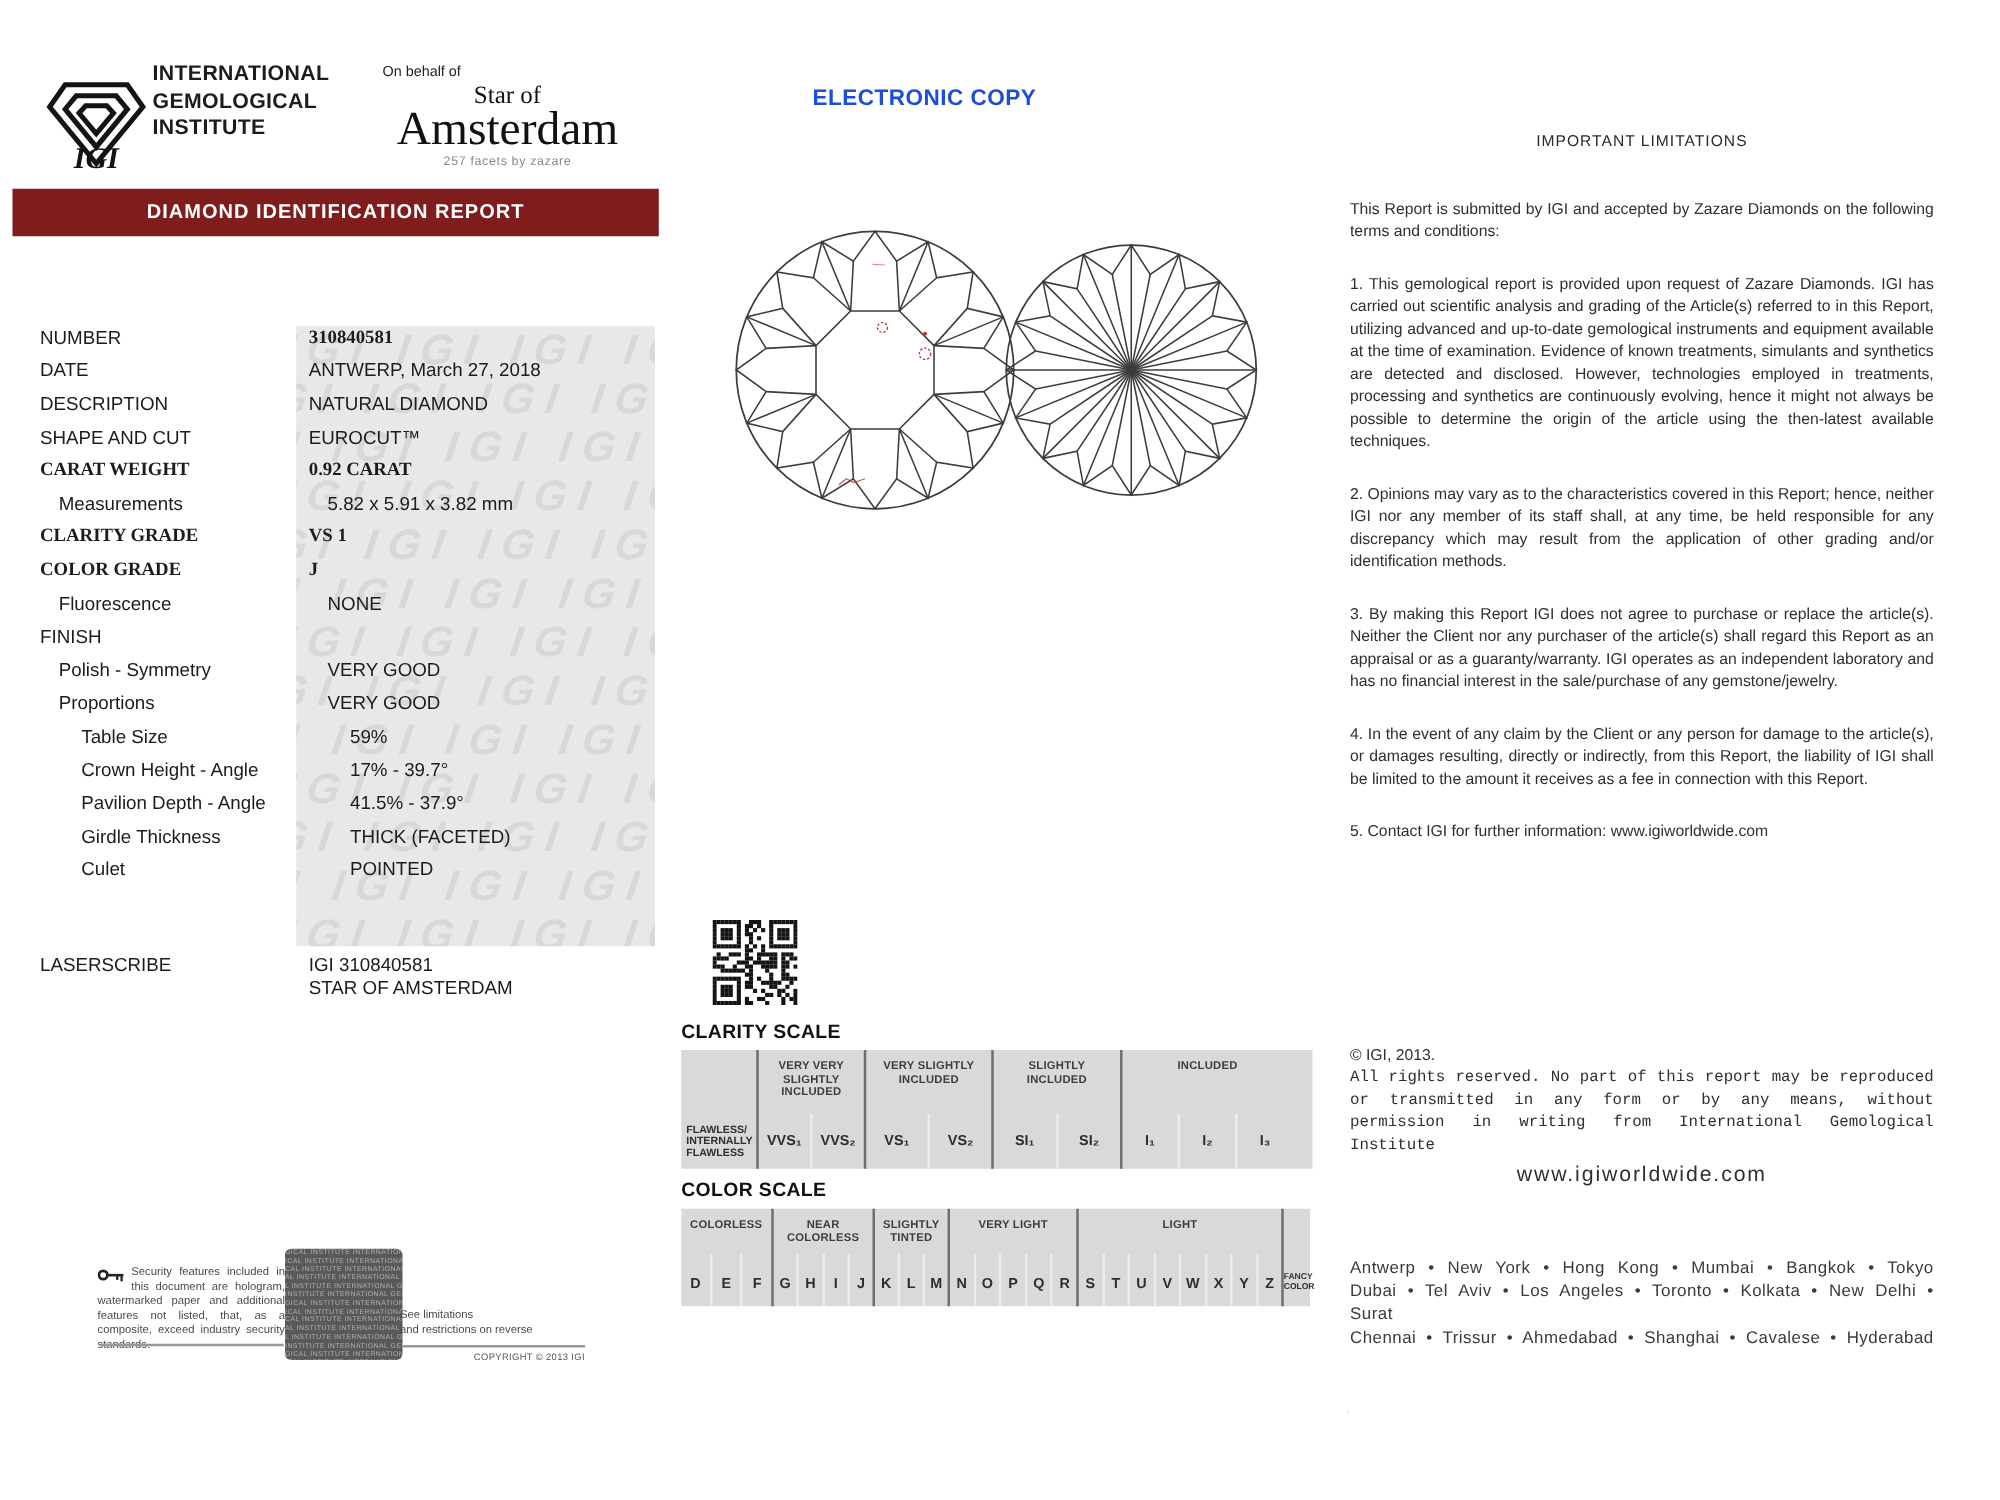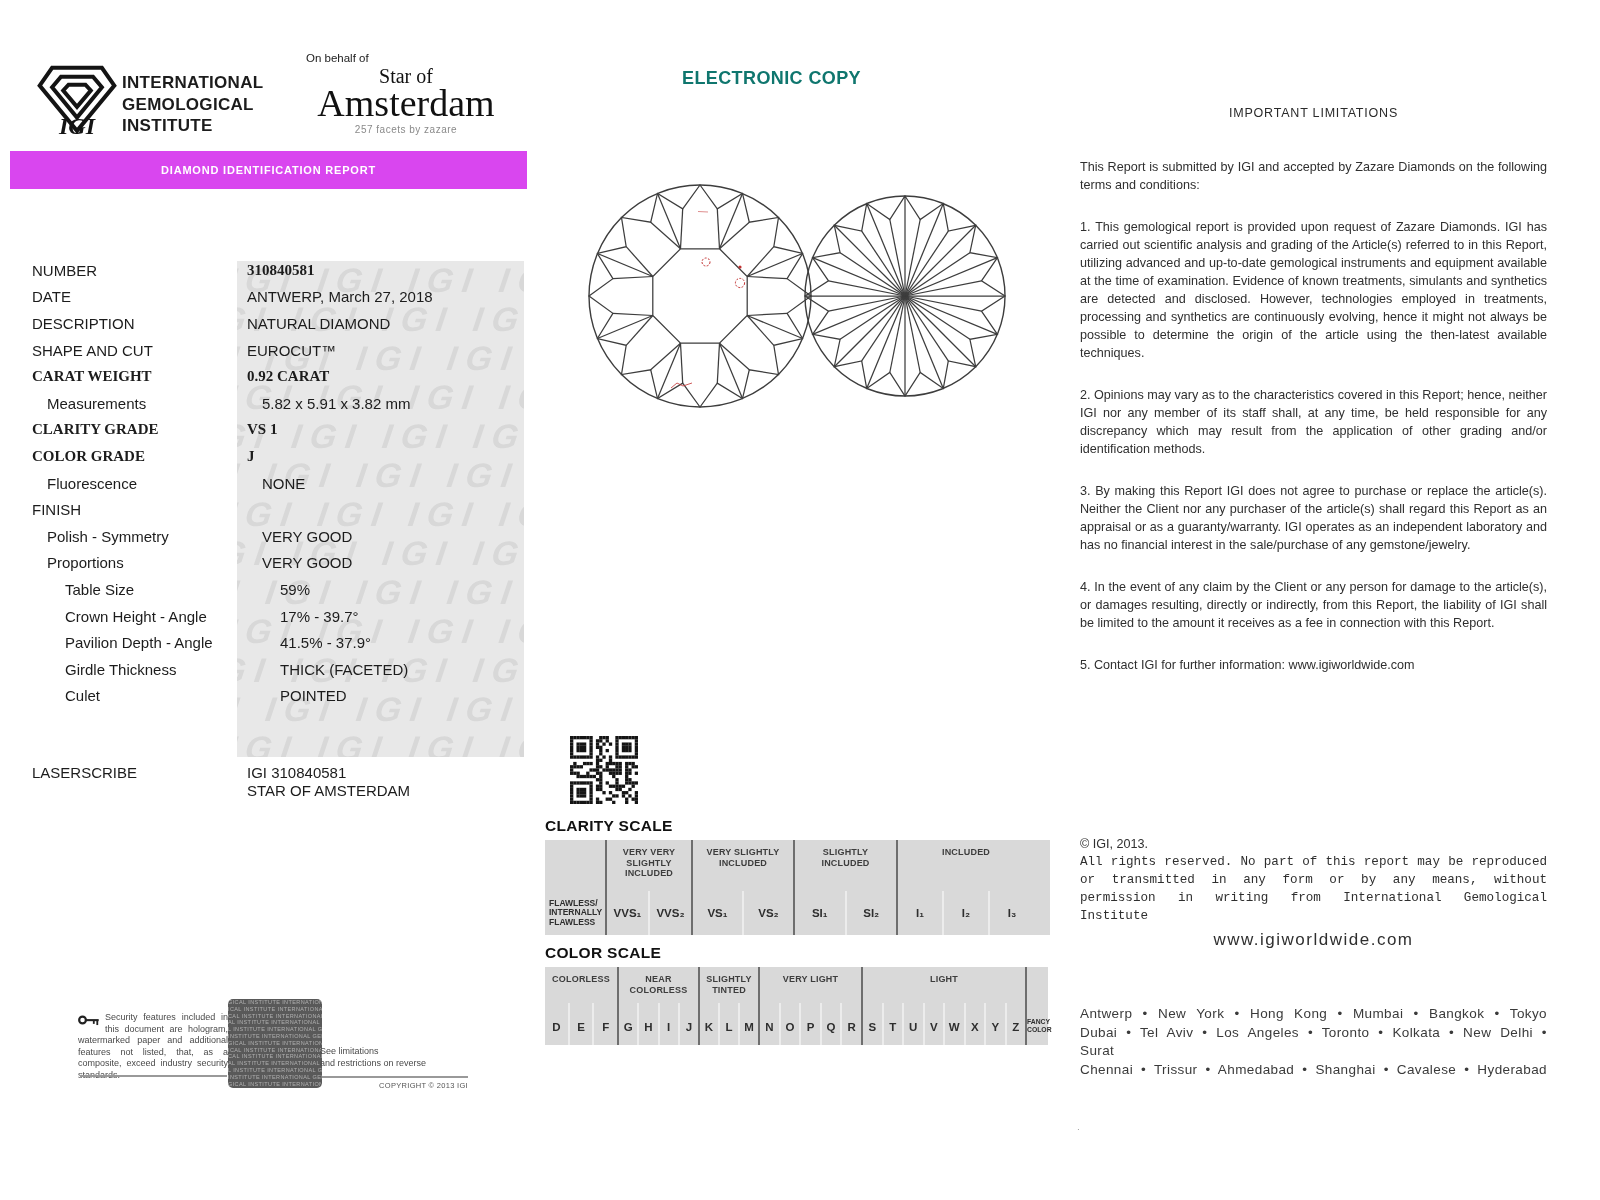--- a/index.html
+++ b/index.html
@@ -2,28 +2,28 @@
 <html><head>
 <meta charset="utf-8">
 <style>
   html,body{margin:0;padding:0;background:#fff;}
   .page{position:relative;width:1600px;height:1200px;background:#ffffff;overflow:hidden;
         font-family:"Liberation Sans","DejaVu Sans",sans-serif;color:#1c1c1c;}
   .abs{position:absolute;}
   .b{font-weight:bold;font-family:Liberation Serif, serif;}
 
   
-  #institute-name{left:122px;top:72px;font-size:17px;font-weight:bold;line-height:21.5px;letter-spacing:0.3px;white-space:pre-line;}
+  #institute-name{left:122px;top:48px;font-size:17px;font-weight:bold;line-height:21.5px;letter-spacing:0.3px;white-space:pre-line;}
   #behalf{left:300px;top:52px;width:212px;text-align:center;}
   #on-behalf{font-size:11.5px;text-align:left;padding-left:6px;color:#222;}
   #brand-top{font-family:"Liberation Serif","DejaVu Serif",serif;font-size:20px;margin-top:1px;color:#111;}
   #brand-main{font-family:"Liberation Serif","DejaVu Serif",serif;font-size:38px;margin-top:-7px;color:#111;}
   #brand-tagline{font-size:10px;color:#8a8a8a;margin-top:-1px;letter-spacing:0.5px;}
-  #title-bar{left:10px;top:151px;width:517px;height:38px;background:#d946ef;color:#fff;
-             display:flex;align-items:center;justify-content:center;font-size:11px;font-weight:bold;letter-spacing:0.8px;text-align:center;}
+  #title-bar{left:10px;top:151px;width:517px;height:38px;background:#7f1d1d;color:#fff;
+             display:flex;align-items:center;justify-content:center;font-size:16px;font-weight:bold;letter-spacing:0.8px;text-align:center;}
   #electronic-copy{left:650px;top:68px;font-size:18px;font-weight:bold;letter-spacing:0.4px;}
 
   
   #report-table{left:30px;top:257px;width:494px;}
   #wm-box{position:absolute;left:207px;top:4px;width:287px;height:496px;background:#e8e8e8;overflow:hidden;}
   .wm-row{white-space:nowrap;font-style:italic;font-weight:bold;font-size:34px;line-height:39px;
           letter-spacing:9px;color:rgba(60,60,60,0.09);transform:skewX(-8deg);}
   .t-row{position:relative;display:flex;height:26.6px;align-items:center;font-size:15px;}
   .t-lbl{width:207px;flex:none;padding-left:2px;}
   .t-lbl.ind1{padding-left:17px;}
@@ -105,21 +105,21 @@
     <div id="on-behalf">On behalf of</div>
     <div id="brand-top">Star of</div>
     <div id="brand-main">Amsterdam</div>
     <div id="brand-tagline">257 facets by zazare</div>
   </div>
 
   <div id="title-bar" class="abs">
     <span>DIAMOND IDENTIFICATION REPORT</span>
   </div>
 
-  <div id="electronic-copy" class="abs" style="color: #0f766e; margin-left: 32px;">ELECTRONIC COPY</div>
+  <div id="electronic-copy" class="abs" style="color: #1d4ed8;">ELECTRONIC COPY</div>
 
   <div id="report-table" class="abs">
     <div id="wm-box">
         <div class="wm-row" style="margin-left: -10px;">IGI IGI IGI IGI IGI IGI IGI IGI </div>
         <div class="wm-row" style="margin-left: -36px;">IGI IGI IGI IGI IGI IGI IGI IGI </div>
         <div class="wm-row" style="margin-left: -62px;">IGI IGI IGI IGI IGI IGI IGI IGI </div>
         <div class="wm-row" style="margin-left: -10px;">IGI IGI IGI IGI IGI IGI IGI IGI </div>
         <div class="wm-row" style="margin-left: -36px;">IGI IGI IGI IGI IGI IGI IGI IGI </div>
         <div class="wm-row" style="margin-left: -62px;">IGI IGI IGI IGI IGI IGI IGI IGI </div>
         <div class="wm-row" style="margin-left: -10px;">IGI IGI IGI IGI IGI IGI IGI IGI </div>

